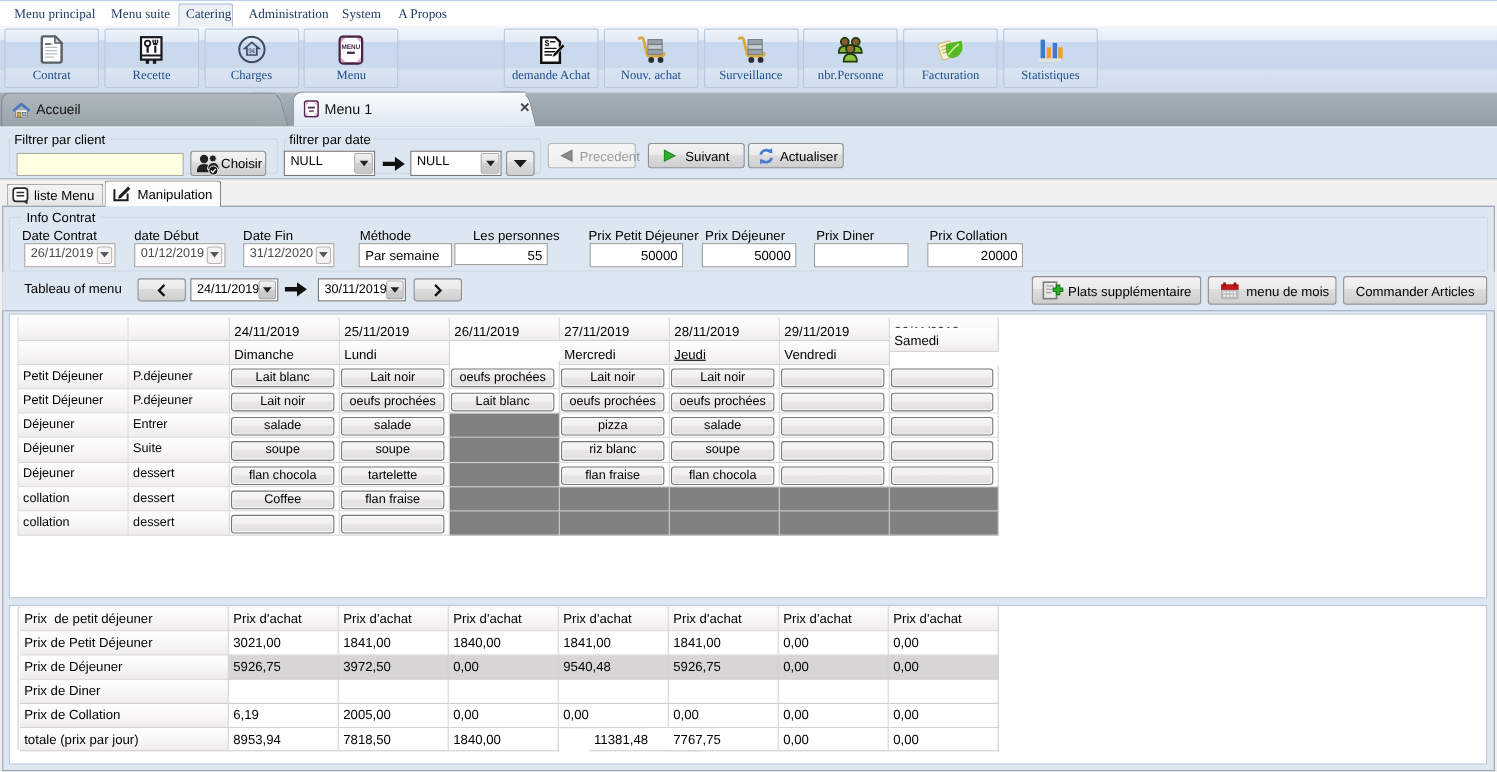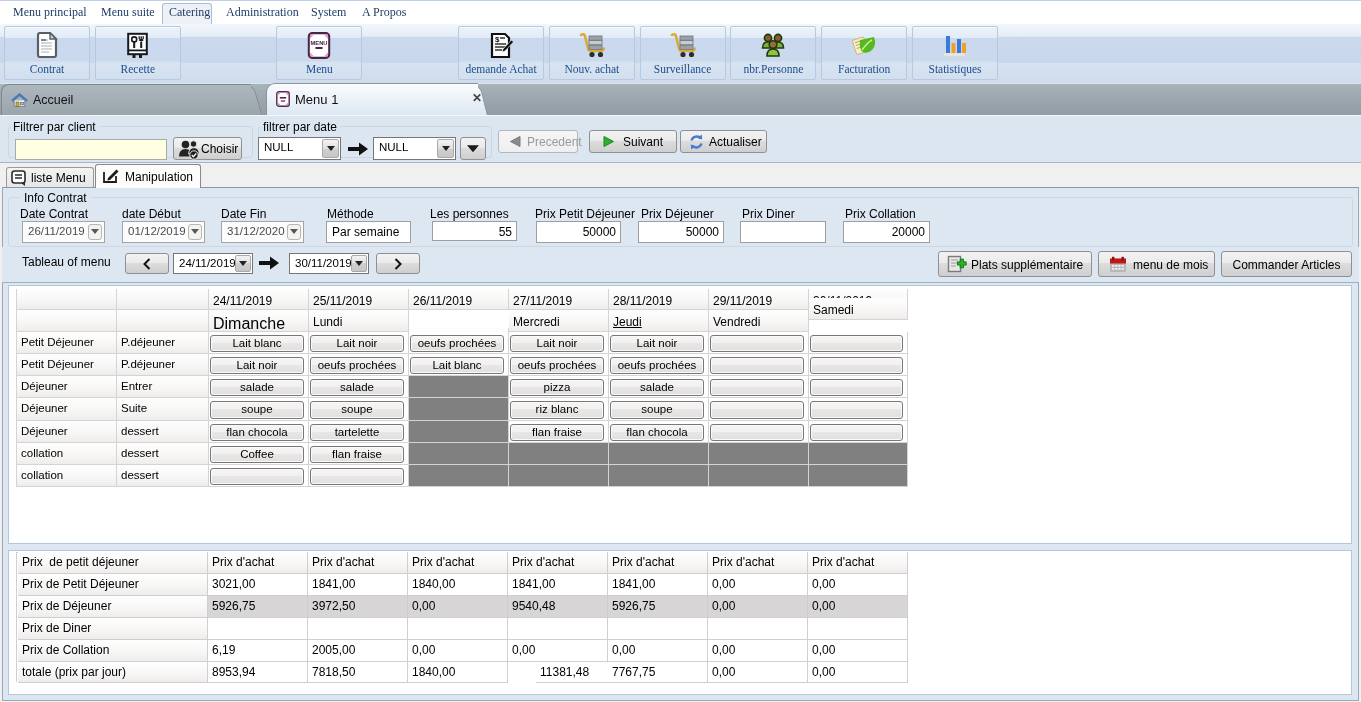--- a/index.html
+++ b/index.html
@@ -83,20 +83,28 @@
           <rect x="6.5" y="22.5" width="3" height="3.5" fill="#16191d"></rect>
           <rect x="13" y="22.5" width="3" height="3.5" fill="#16191d"></rect>
           <circle cx="8.2" cy="7.4" r="2.5" fill="none" stroke="#16191d" stroke-width="1.6"></circle>
           <line x1="8.2" y1="10" x2="8.2" y2="16" stroke="#16191d" stroke-width="2"></line>
           <line x1="15.2" y1="9.5" x2="15.2" y2="16" stroke="#16191d" stroke-width="2"></line>
           <path d="M13.2 4.2 v2.8 M15.2 4.2 v2.8 M17.2 4.2 v2.8" stroke="#16191d" stroke-width="1.3" fill="none"></path>
           <path d="M13.2 7 h4 v2 h-4 z" fill="#16191d"></path>
         </svg></span>
       <span class="lb">Recette</span>
     </div>
+    <div class="tbtn" style="left:185.6px;">
+      <span class="ic"><svg width="26" height="26" viewBox="0 0 26 26">
+          <circle cx="13" cy="13" r="11.5" fill="none" stroke="#3c4c60" stroke-width="1.8"></circle>
+          <path d="M13 6.5 l6.5 5.5 h-2 v6 h-9 v-6 h-2 z" fill="none" stroke="#3c4c60" stroke-width="1.5"></path>
+          <text x="13" y="16.5" font-size="6" font-family="Liberation Sans" fill="#3c4c60" text-anchor="middle">$€</text>
+        </svg></span>
+      <span class="lb">Charges</span>
+    </div>
     <div class="tbtn" style="left:276.4px;">
       <span class="ic"><svg width="23" height="27" viewBox="0 0 23 27">
           <rect x="1.2" y="1.2" width="20.6" height="24.6" rx="3.5" fill="#fff" stroke="#4b2145" stroke-width="2.2"></rect>
           <path d="M2.5 2.5 l4.2 0 -4.2 4.2 z" fill="#e2a2cc"></path>
           <path d="M20.5 2.5 l0 4.2 -4.2-4.2 z" fill="#e2a2cc"></path>
           <path d="M2.5 24.5 l0-4.2 4.2 4.2 z" fill="#e2a2cc"></path>
           <path d="M20.5 24.5 l-4.2 0 4.2-4.2 z" fill="#e2a2cc"></path>
           <text x="11.5" y="12.5" font-size="5.8" font-weight="bold" font-family="Liberation Sans" fill="#4b2145" text-anchor="middle">MENU</text>
           <rect x="8" y="15" width="7" height="2" fill="#4b2145"></rect>
         </svg></span>
@@ -284,21 +292,21 @@
     <span class="tx" style="top:3px;">01/12/2019</span>
     <span class="dd" style="width:14px;right:2px;top:2px;bottom:2px;border-radius:3px;"></span>
   </div>
 <div class="combo dis2" style="left:221px;top:221px;width:83px;height:22px;">
     <span class="tx" style="top:3px;">31/12/2020</span>
     <span class="dd" style="width:14px;right:2px;top:2px;bottom:2px;border-radius:3px;"></span>
   </div>
 <div class="tbox" style="left:326px;top:221px;width:85px;height:22px;">
     <span class="tx" style="top:3px;">Par semaine</span>
   </div>
-<div class="tbox" style="left:432px;top:221px;width:85px;height:20px;padding-left:36px;">
+<div class="tbox" style="left:413px;top:221px;width:85px;height:20px;padding-left:36px;">
     <span class="txr" style="top:3px;">55</span>
   </div>
 <div class="tbox" style="left:536px;top:221px;width:85px;height:22px;">
     <span class="txr" style="top:3px;">50000</span>
   </div>
 <div class="tbox" style="left:638px;top:221px;width:86px;height:22px;">
     <span class="txr" style="top:3px;">50000</span>
   </div>
 <div class="tbox" style="left:740px;top:221px;width:86px;height:22px;">
     <span class="txr" style="top:3px;"></span>
@@ -389,21 +397,21 @@
 <div class="hcell" style="left:809px;top:289px;width:99px;height:21px;">
     <span class="t" style="top:5px;font-size:12px;">30/11/2019</span>
   </div>
 <div class="hcell" style="left:17px;top:310px;width:100px;height:21.5px;">
     <span class="t" style="top:5px;font-size:12px;"></span>
   </div>
 <div class="hcell" style="left:117px;top:310px;width:92px;height:21.5px;">
     <span class="t" style="top:5px;font-size:12px;"></span>
   </div>
 <div class="hcell" style="left:209px;top:310px;width:100px;height:21.5px;">
-    <span class="t" style="top:5px;font-size:16px;">Dimanche</span>
+    <span class="t" style="top:5px;font-size:12px;">Dimanche</span>
   </div>
 <div class="hcell" style="left:309px;top:310px;width:100px;height:21.5px;">
     <span class="t" style="top:5px;font-size:12px;">Lundi</span>
   </div>
 <div class="hcell" style="left:409px;top:328px;width:100px;height:33px;">
     <span class="t" style="top:5px;font-size:12px;">Mardi</span>
   </div>
 <div class="hcell" style="left:509px;top:310px;width:100px;height:21.5px;">
     <span class="t" style="top:5px;font-size:12px;">Mercredi</span>
   </div>

